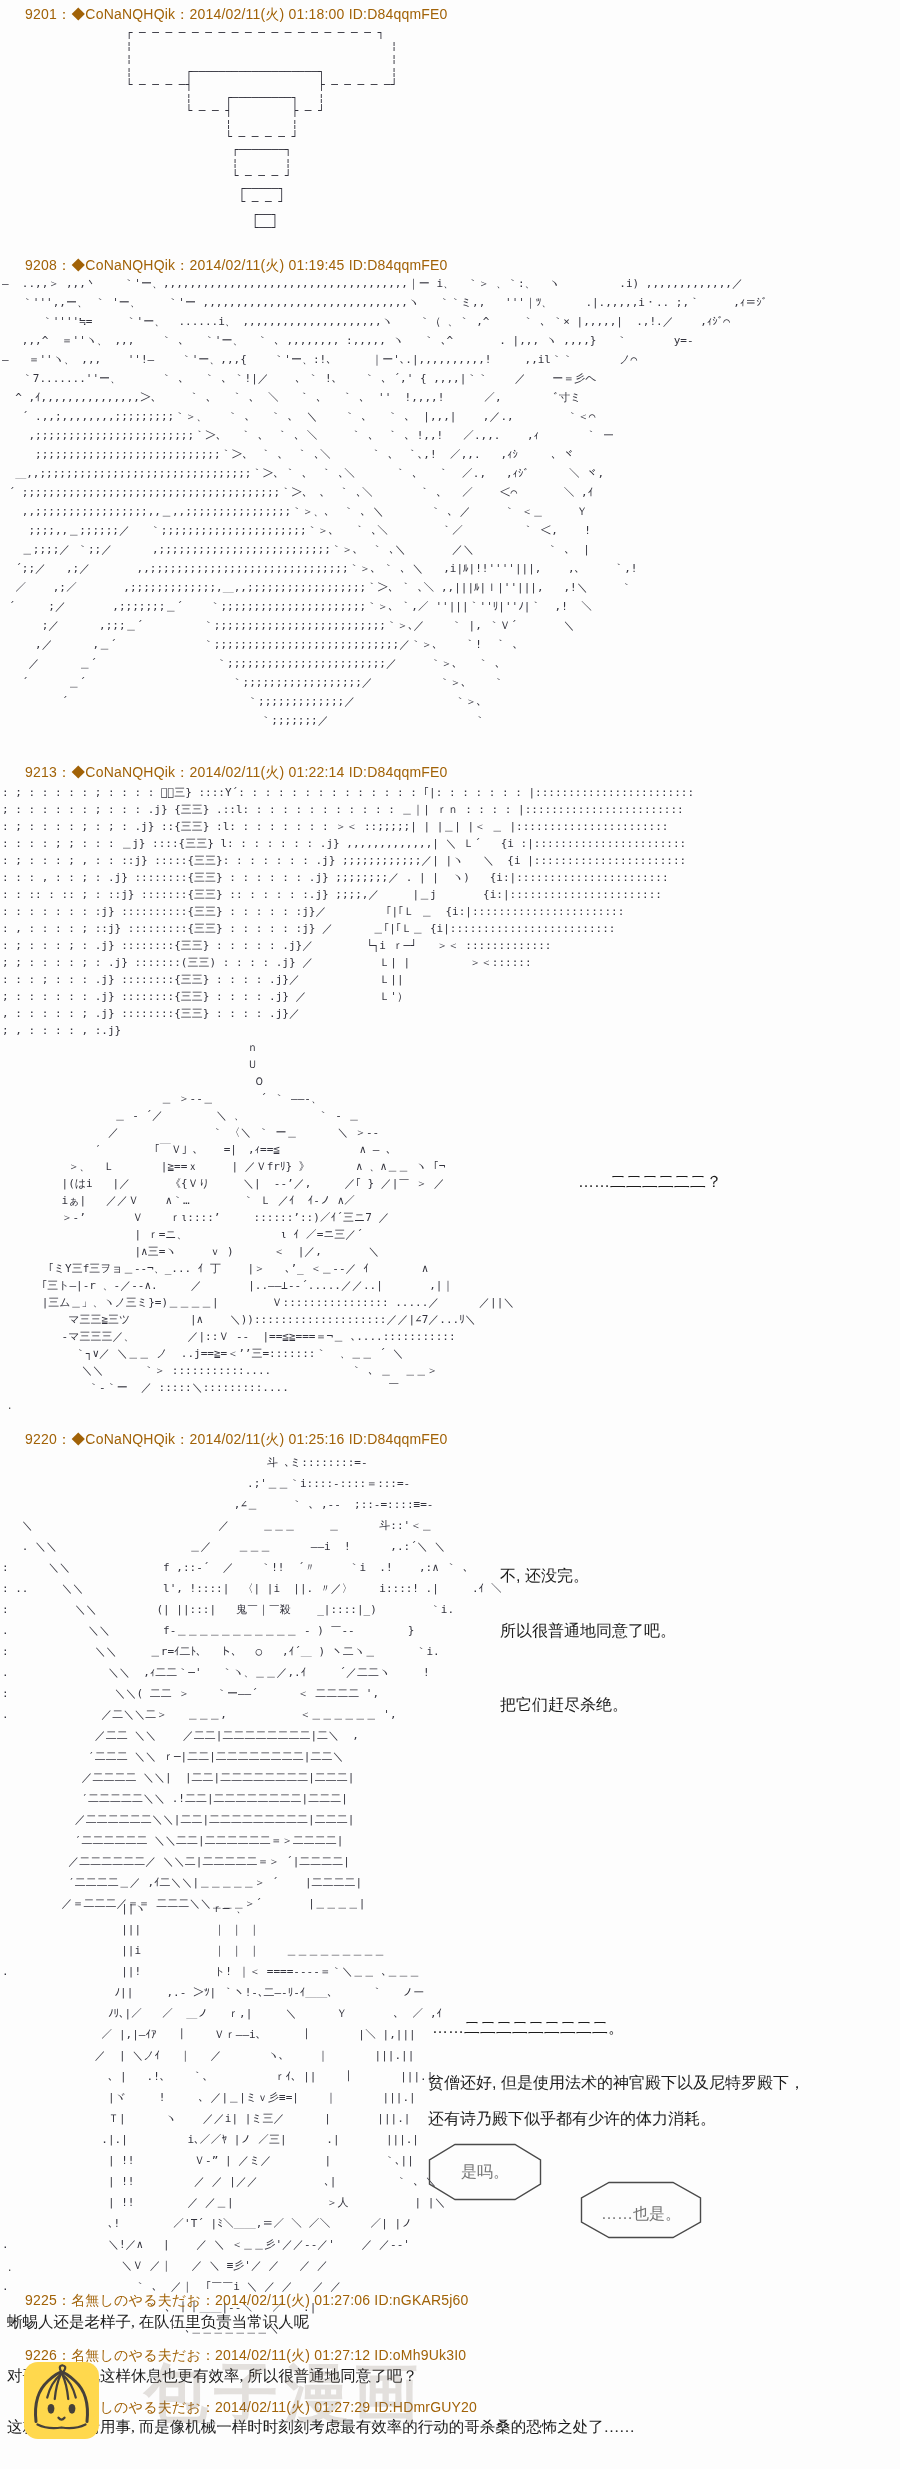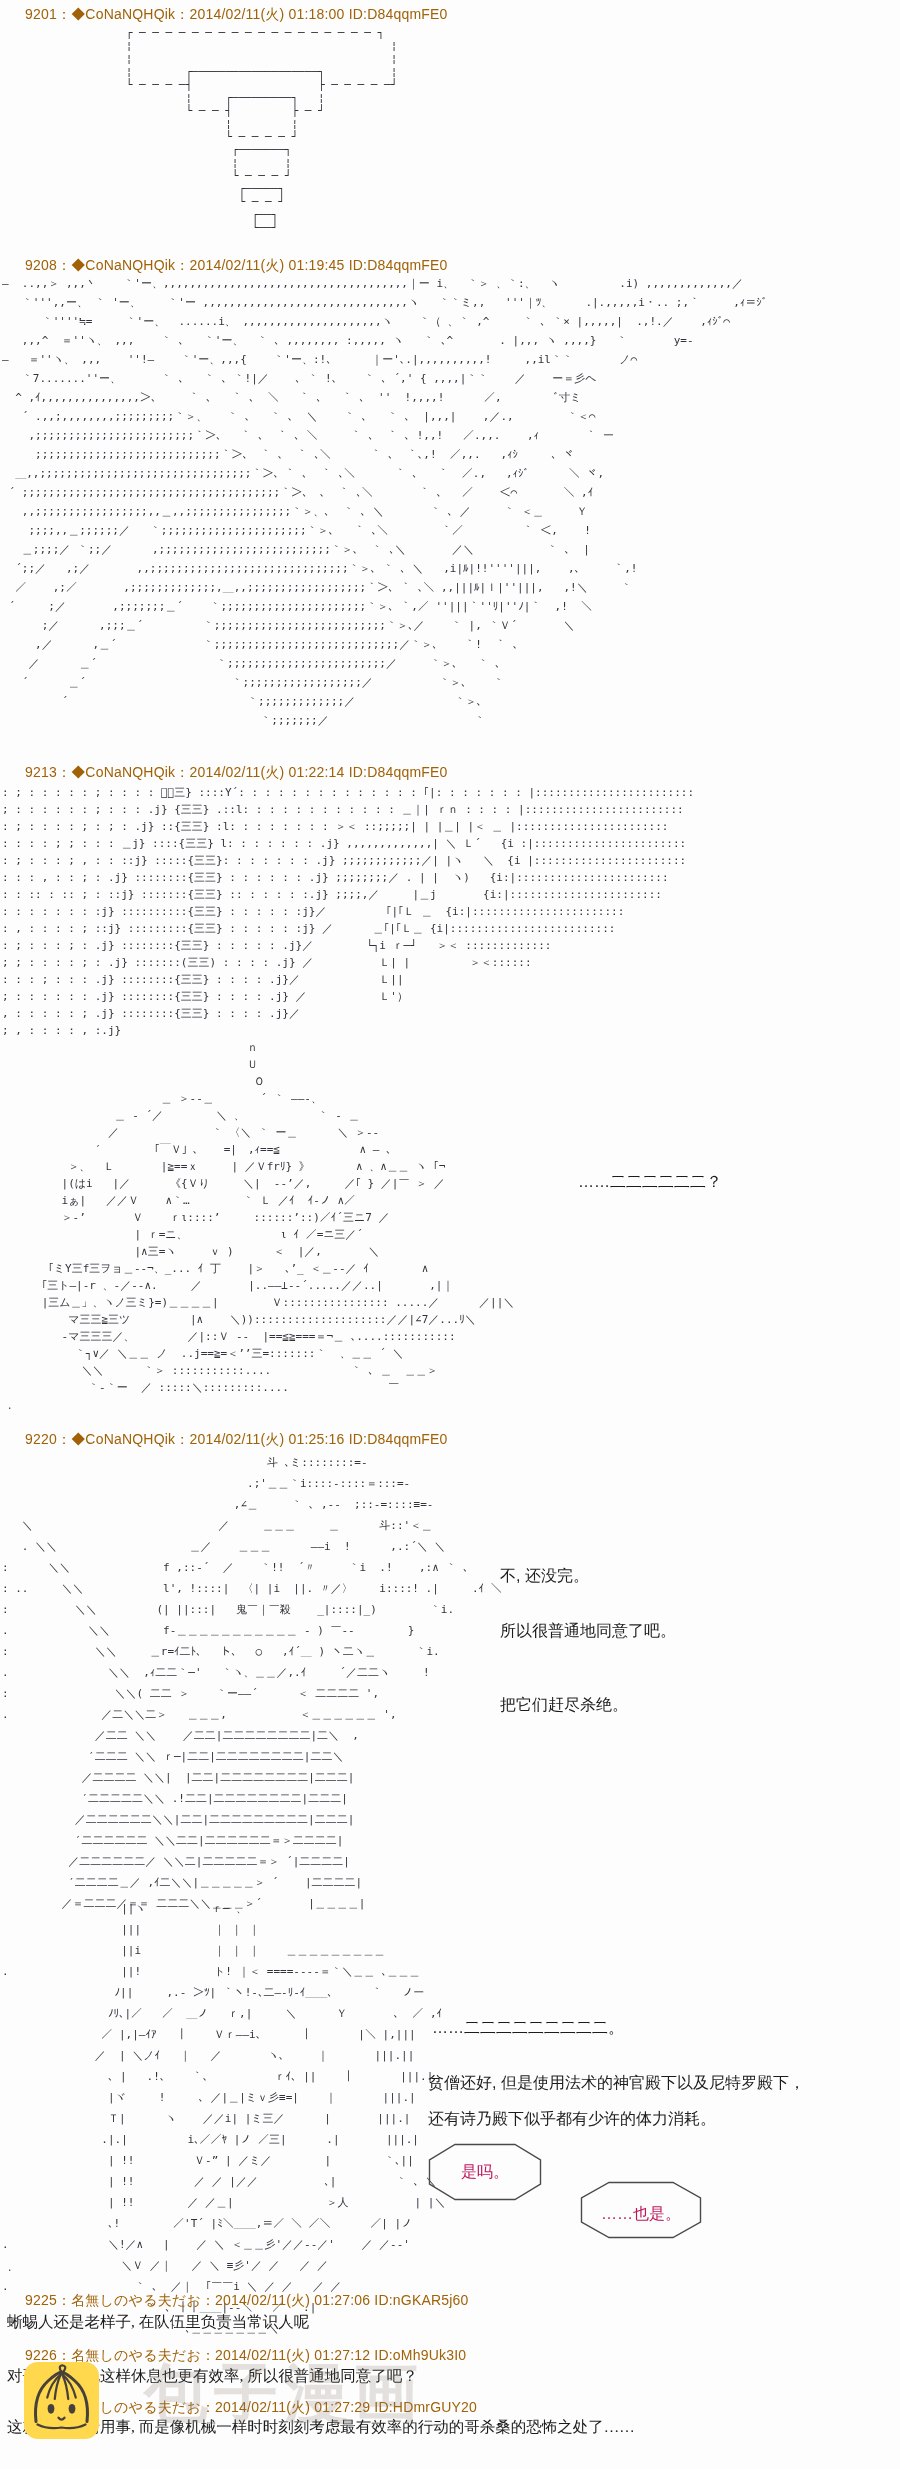--- a/index.html
+++ b/index.html
@@ -24,21 +24,21 @@
   .aa-cave  { line-height:17px; }
   .aa-std   { line-height:21px; }
   .say {
     position:absolute; font-size:16px; color:#1c1c1c; white-space:nowrap;
   }
   .sep-dot { position:absolute; left:8px; font-size:12px; color:#444; }
   .bubble { position:absolute; }
   .bubble svg { display:block; }
   .bubble .btxt {
     position:absolute; inset:0; display:flex; align-items:center; justify-content:center;
-    font-size:16px; color:#be185d;
+    font-size:16px; color:#737373;
   }
   .wm-brand {
     position:absolute; left:106px; top:2350px; font-size:64px; font-weight:bold;
     letter-spacing:6px; color:rgba(135,125,108,0.22); z-index:5; pointer-events:none;
     white-space:nowrap;
     margin-left:38px;
   }
   .wm-domain {
     position:absolute; left:112px; top:2420px; font-size:33px; font-weight:bold;
     letter-spacing:1px; color:rgba(135,125,108,0.22); z-index:5; pointer-events:none;

